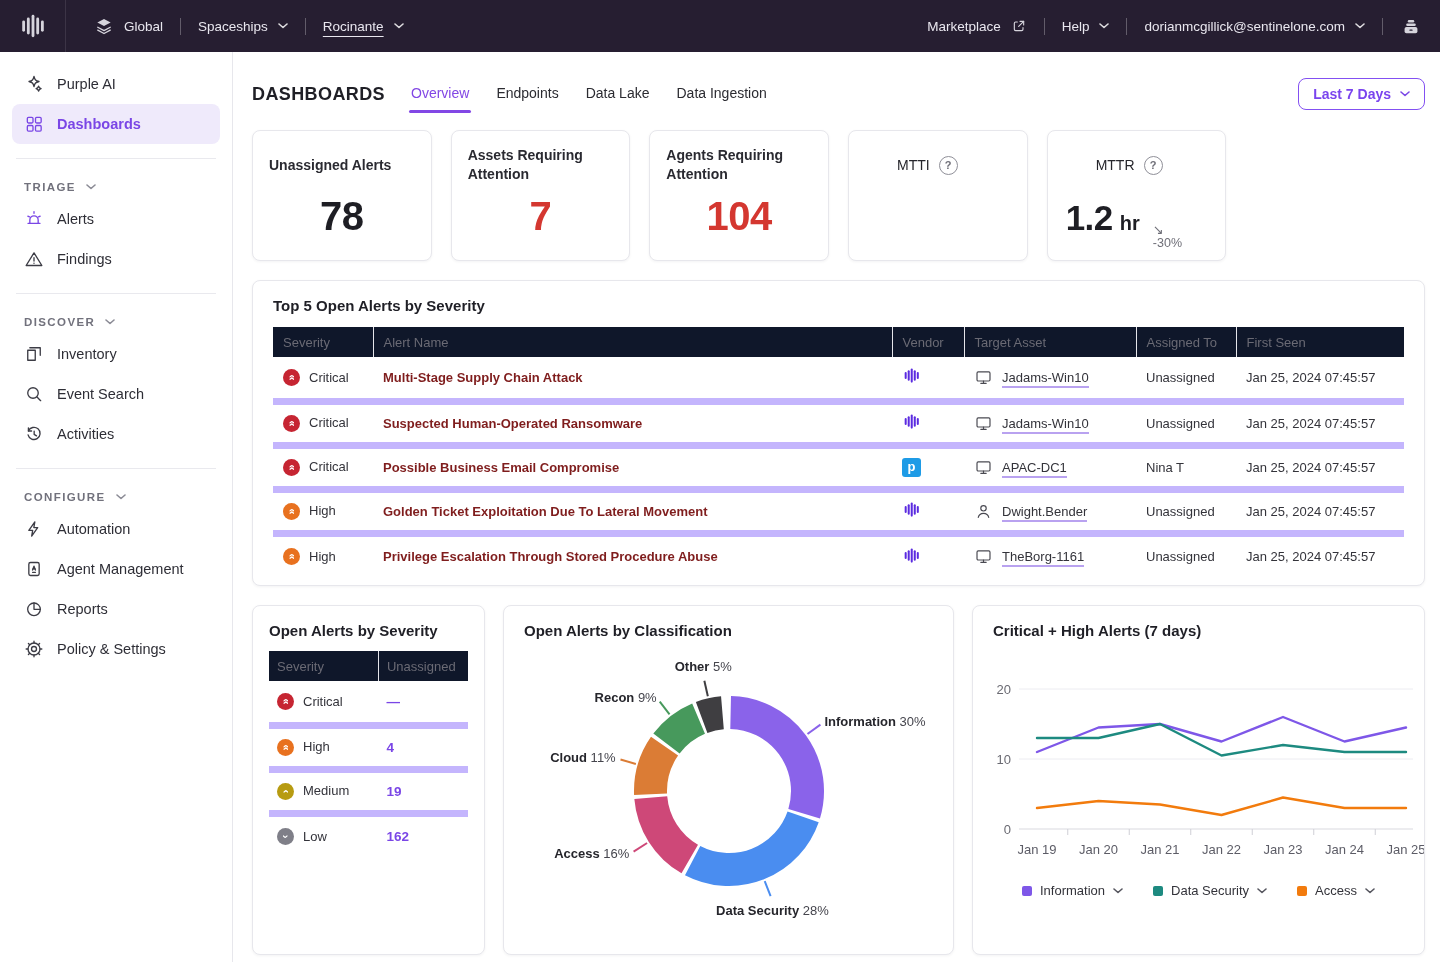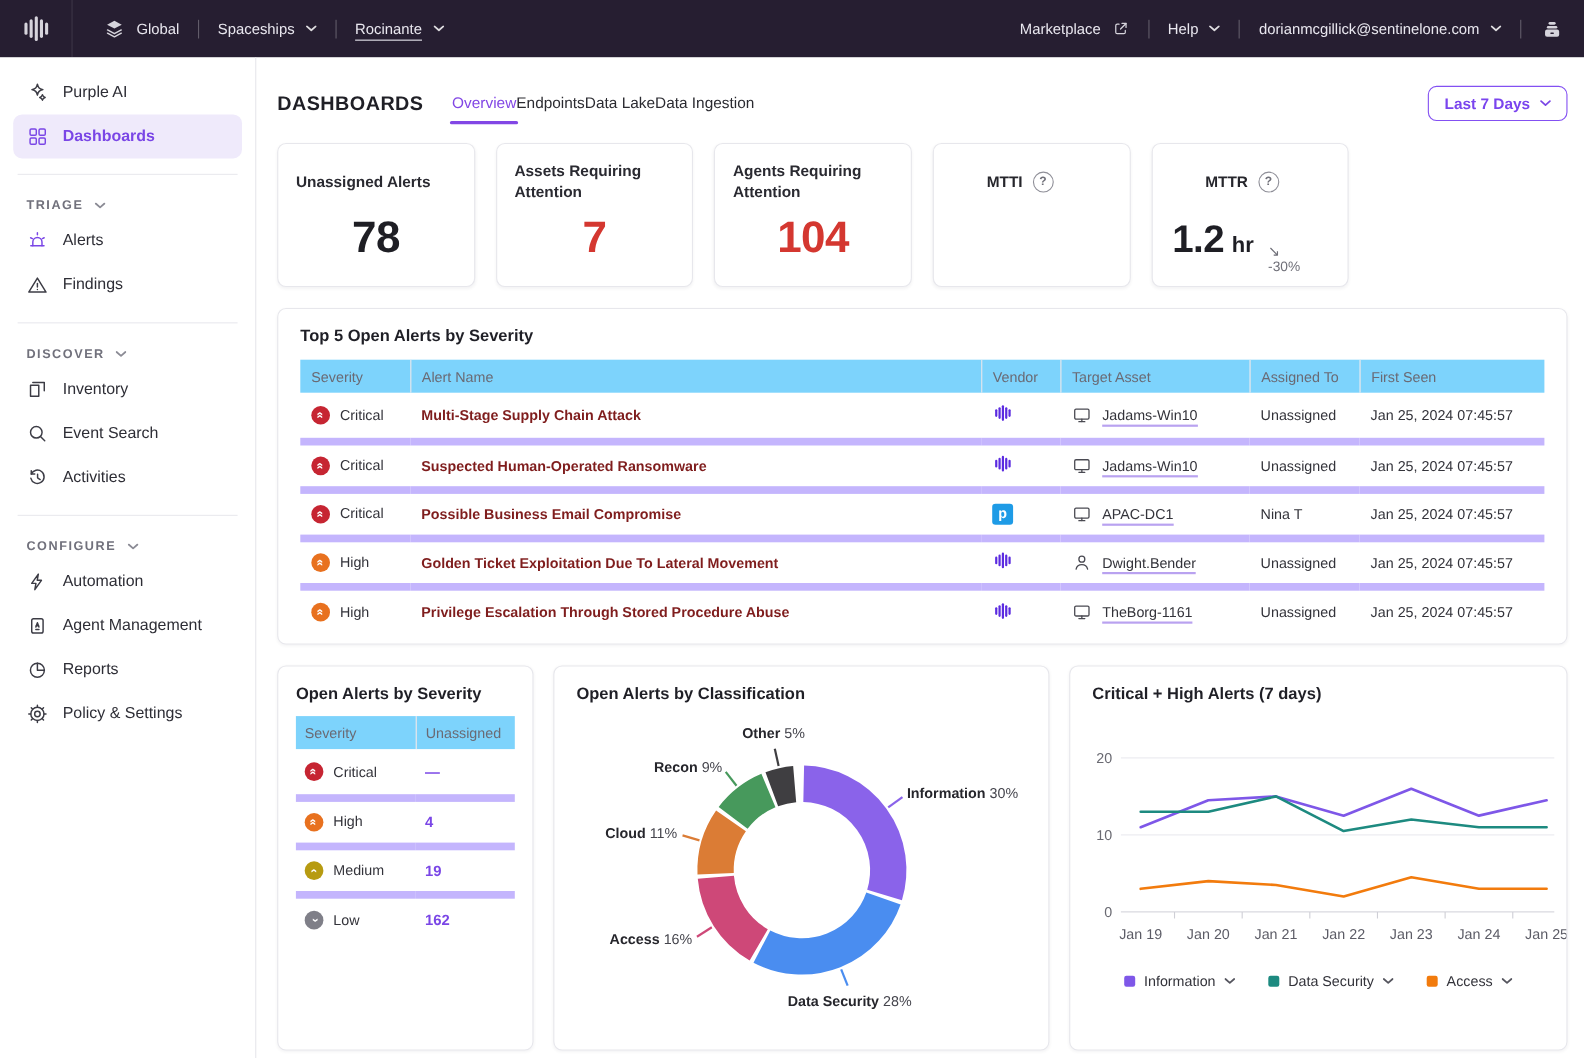--- a/index.html
+++ b/index.html
@@ -32,49 +32,49 @@
   .side-item.active .icon, .icon.purple { color:#7a46e6; }
   .side-div { height:1px; background:#e9e9ee; margin:14px 4px; }
   .side-section { display:flex; align-items:center; gap:10px; padding:8px 12px 6px; font-size:11.5px; letter-spacing:1.4px; color:#71717c; font-weight:600; cursor:pointer; }
   .side-section .chev path { stroke:#8b8b95; }
 
   
   .main { flex:1; padding:0 17px 0 19px; }
 
   .page-head { display:flex; align-items:center; margin-top:24px; height:36px; }
   .page-title { font-size:18px; font-weight:700; letter-spacing:.4px; color:#1f1f26; }
-  .tabs { display:flex; margin-left:26px; }
+  .tabs { display:flex; gap:27px; margin-left:26px; }
   .tab { font-size:14px; color:#2b2b31; cursor:pointer; position:relative; padding-bottom:2px; }
   .tab.active { color:#8247e5; }
   .tab.active::after { content:""; position:absolute; left:-2px; right:-2px; bottom:-10px; height:3px; border-radius:2px; background:#8247e5; }
   .range-btn { margin-left:auto; display:flex; align-items:center; gap:9px; border:1.5px solid #8350f2; color:#7a44ee; border-radius:8px; padding:7px 14px; font-size:14px; font-weight:600; cursor:pointer; background:#fff; }
 
   
   .kpi-row { display:grid; grid-template-columns:repeat(6,1fr); gap:19px; margin-top:18px; }
   .card { background:#fff; border:1px solid #e7e7ec; border-radius:8px; box-shadow:0 1px 3px rgba(20,20,45,.05); }
   .kpi { padding:14px 16px; height:131px; }
   .kpi-title { font-size:14px; font-weight:600; color:#2a2a31; line-height:1.35; min-height:40px; display:flex; align-items:center; }
   .kpi-value { text-align:center; font-size:40px; font-weight:600; margin-top:9px; letter-spacing:-.5px; }
   .kpi-value.red { color:#d43730; }
   .kpi-value.dark { color:#1e1e24; }
   .kpi-head { display:flex; align-items:center; gap:9px; min-height:40px; }
-  .kpi-head .t { font-size:14px; font-weight:700;padding-left:32px; }
+  .kpi-head .t { font-size:14px; font-weight:400;padding-left:32px; }
   .help-ico { width:19px; height:19px; border-radius:50%; border:1.5px solid #8f8f98; color:#6f6f78; font-size:11px; font-weight:700; display:flex; align-items:center; justify-content:center; }
   .metric { display:flex; align-items:baseline; margin-top:13px; padding-left:2px; }
   .metric .big { font-size:35px; font-weight:700; color:#1e1e24; letter-spacing:-.5px; }
   .metric .unit { font-size:20px; font-weight:600; color:#1e1e24; margin-left:7px; }
   .trend { display:flex; flex-direction:column; align-items:flex-start; margin-left:13px; line-height:1.1; transform:translateY(4px); }
   .trend .arrow { font-size:13px; color:#6f6f78; }
   .trend .pct { font-size:12.5px; color:#6f6f78; }
 
   
   .table-panel { margin-top:19px; padding:16px 20px 8px; }
   .panel-title { font-size:15px; font-weight:700; color:#1f1f26; }
   table { width:100%; border-collapse:collapse; margin-top:13px; }
-  thead th { background:#7dd3fc; height:30px; text-align:left; font-size:13px; font-weight:400; color:#6a6a74; padding:0 10px; }
+  thead th { background:#0f172a; height:30px; text-align:left; font-size:13px; font-weight:400; color:#6a6a74; padding:0 10px; }
   thead th + th { border-left:1px solid #e5e5ea; }
   tbody td { height:44px; border-bottom:7px solid #c4b5fd; font-size:13px; color:#33333a; padding:0 10px; }
   tbody tr:last-child td { border-bottom:none; }
   .c-sev { width:100px; }
   .c-vendor { width:72px; }
   .c-asset { width:172px; }
   .c-assigned { width:100px; }
   .c-seen { width:168px; }
   .sev { width:17px; height:17px; border-radius:50%; display:inline-flex; align-items:center; justify-content:center; color:#fff; vertical-align:middle; margin-right:9px; }
   .sev .g { display:block; font-size:11px; font-weight:700; line-height:1; transform:rotate(-90deg); }

